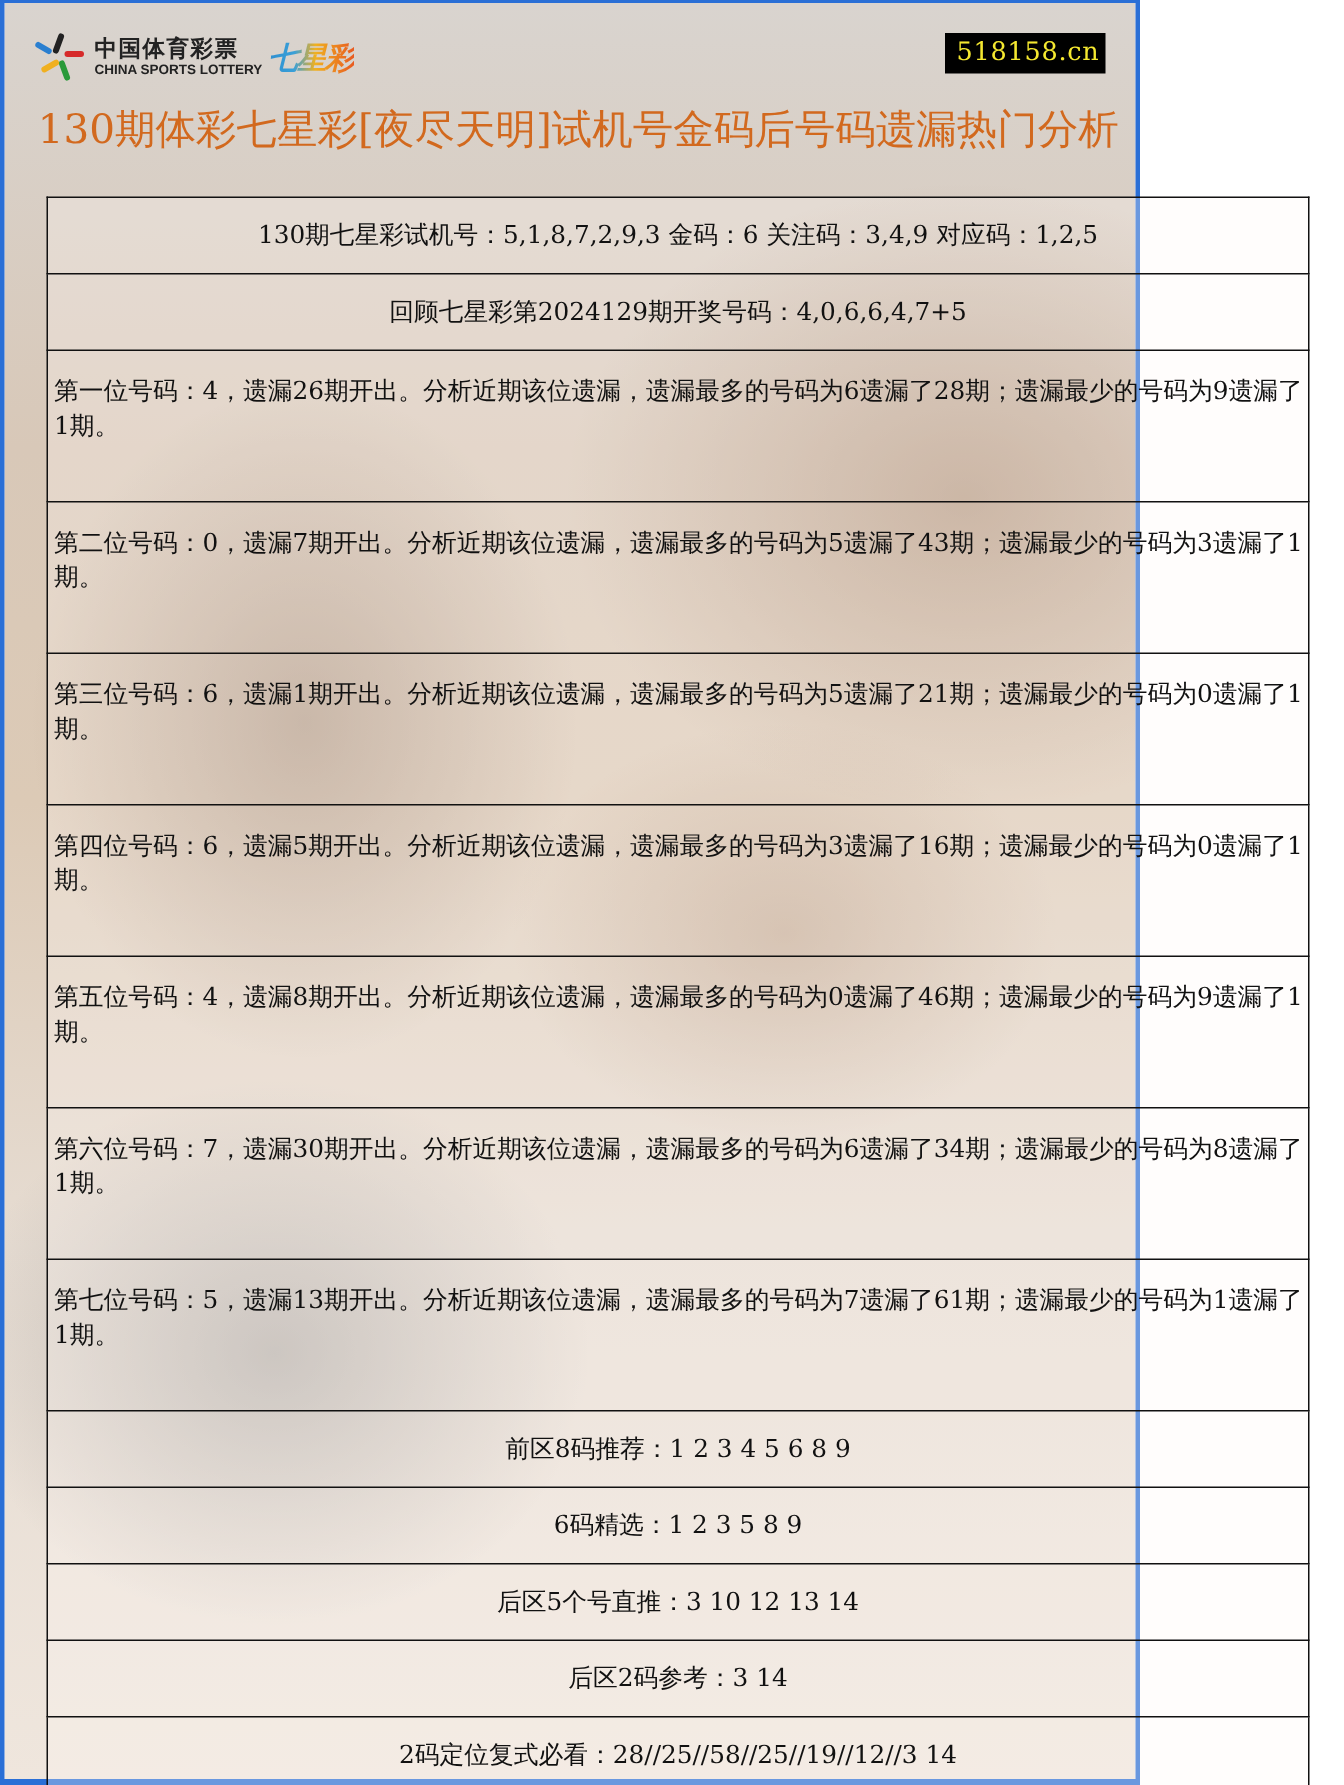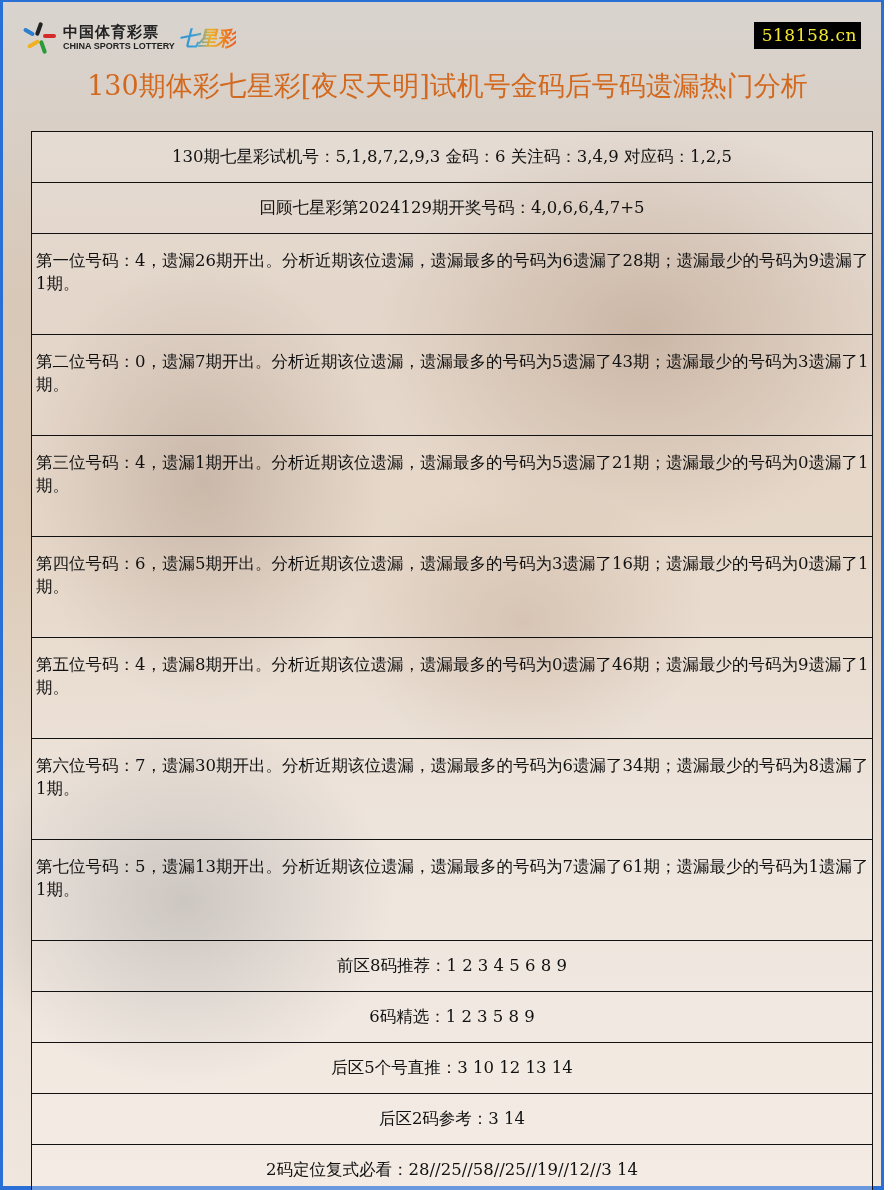--- a/index.html
+++ b/index.html
@@ -2,21 +2,21 @@
 <html><head>
   <meta charset="utf-8">
   <style>
     html, body { margin: 0; padding: 0; }
     body {
       width: 896px; height: 1190px; overflow: hidden;
       font-family: "DejaVu Serif", "Liberation Serif", serif;
     }
     .frame {
       position: relative;
-      width: 884px; height: 1190px; box-sizing: border-box;
+      width: 760px; height: 1190px; box-sizing: border-box;
       border-left: 3px solid #2a6fd6;
       border-right: 3px solid #2a6fd6;
       border-bottom: 4px solid #2a6fd6;
       border-top: 2px solid #2a6fd6;
       background:
         radial-gradient(ellipse 380px 300px at 640px 330px, rgba(140,100,70,0.45), rgba(0,0,0,0) 70%),
         radial-gradient(ellipse 260px 320px at 200px 480px, rgba(120,90,70,0.40), rgba(0,0,0,0) 70%),
         radial-gradient(ellipse 300px 260px at 180px 900px, rgba(110,110,110,0.40), rgba(0,0,0,0) 70%),
         radial-gradient(ellipse 260px 200px at 520px 620px, rgba(150,110,80,0.35), rgba(0,0,0,0) 70%),
         linear-gradient(180deg, #d9d4cf 0%, #d8c8b8 25%, #dccab6 45%, #e6dcd2 70%, #efe6dd 100%);
@@ -102,21 +102,21 @@
       <tr class="row-center">
           <td>回顾七星彩第2024129期开奖号码：4,0,6,6,4,7+5</td>
         </tr>
       <tr class="row-left">
           <td>第一位号码：4，遗漏26期开出。分析近期该位遗漏，遗漏最多的号码为6遗漏了28期；遗漏最少的号码为9遗漏了1期。</td>
         </tr>
       <tr class="row-left">
           <td>第二位号码：0，遗漏7期开出。分析近期该位遗漏，遗漏最多的号码为5遗漏了43期；遗漏最少的号码为3遗漏了1期。</td>
         </tr>
       <tr class="row-left">
-          <td>第三位号码：4，遗漏1期开出。分析近期该位遗漏，遗漏最多的号码为5遗漏了21期；遗漏最少的号码为0遗漏了1期。</td>
+          <td>第三位号码：6，遗漏1期开出。分析近期该位遗漏，遗漏最多的号码为5遗漏了21期；遗漏最少的号码为0遗漏了1期。</td>
         </tr>
       <tr class="row-left">
           <td>第四位号码：6，遗漏5期开出。分析近期该位遗漏，遗漏最多的号码为3遗漏了16期；遗漏最少的号码为0遗漏了1期。</td>
         </tr>
       <tr class="row-left">
           <td>第五位号码：4，遗漏8期开出。分析近期该位遗漏，遗漏最多的号码为0遗漏了46期；遗漏最少的号码为9遗漏了1期。</td>
         </tr>
       <tr class="row-left">
           <td>第六位号码：7，遗漏30期开出。分析近期该位遗漏，遗漏最多的号码为6遗漏了34期；遗漏最少的号码为8遗漏了1期。</td>
         </tr>

